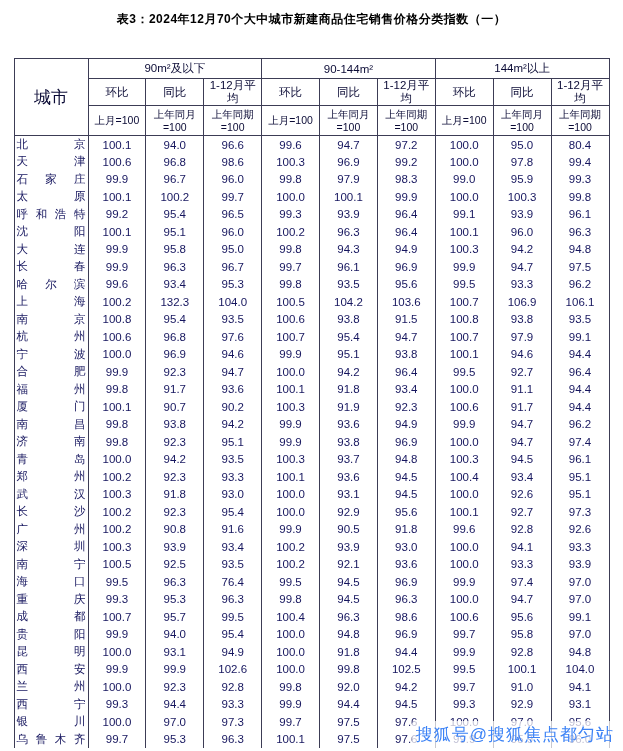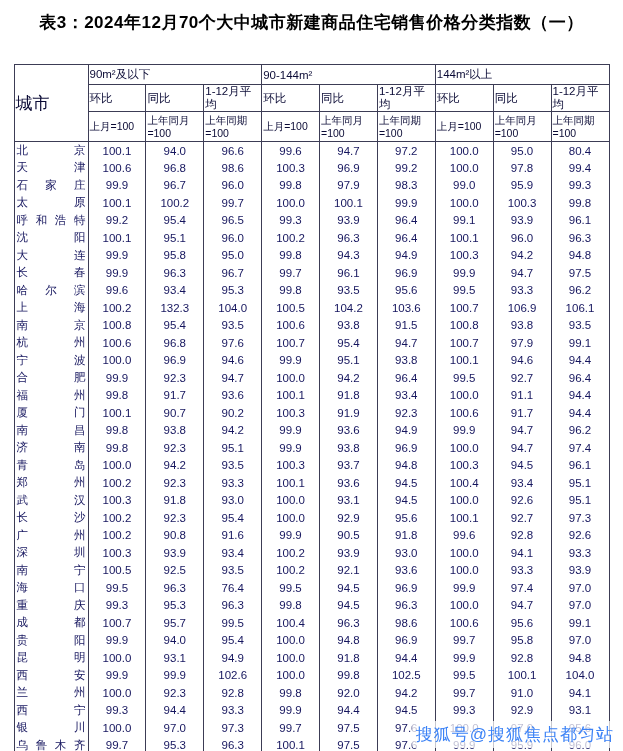--- a/index.html
+++ b/index.html
@@ -3,31 +3,31 @@
 <meta charset="utf-8">
 <style>
   * { box-sizing: border-box; }
   html, body { margin: 0; padding: 0; }
   body {
     width: 623px; height: 751px; overflow: hidden;
     background: #ffffff; position: relative;
     font-family: "Liberation Sans", "DejaVu Sans", sans-serif;
   }
   .title {
-    text-align: center; font-weight: bold; font-size: 17px;
+    text-align: center; font-weight: bold; font-size: 12px;
     color: #000000; padding-top: 11px; letter-spacing: 0.5px;
   }
   table.idx {
     border-collapse: collapse; margin: 30px auto 0; width: 596px;
     table-layout: fixed; color: #15155e;
   }
   col.city-col { width: 74px; }
   th {
     border: 1px solid #3c3c55; font-weight: normal; font-size: 11.5px;
-    padding: 0 1px; color: #0a0a35; text-align: left; vertical-align: middle;
+    padding: 0 1px; color: #0a0a35; text-align: center; vertical-align: middle;
   }
   thead tr.r1 th { height: 20px; }
   thead tr.r2 th { height: 27px; line-height: 13px; }
   thead tr.r3 th { height: 30px; font-size: 10.5px; line-height: 13px; }
   th.city-h { font-size: 17px; }
   tbody td {
     border-left: 1px solid #3c3c55; border-right: 1px solid #3c3c55;
     border-top: none; border-bottom: none;
     height: 17.5px; text-align: center; font-size: 11.5px; padding: 0;
     vertical-align: middle;

